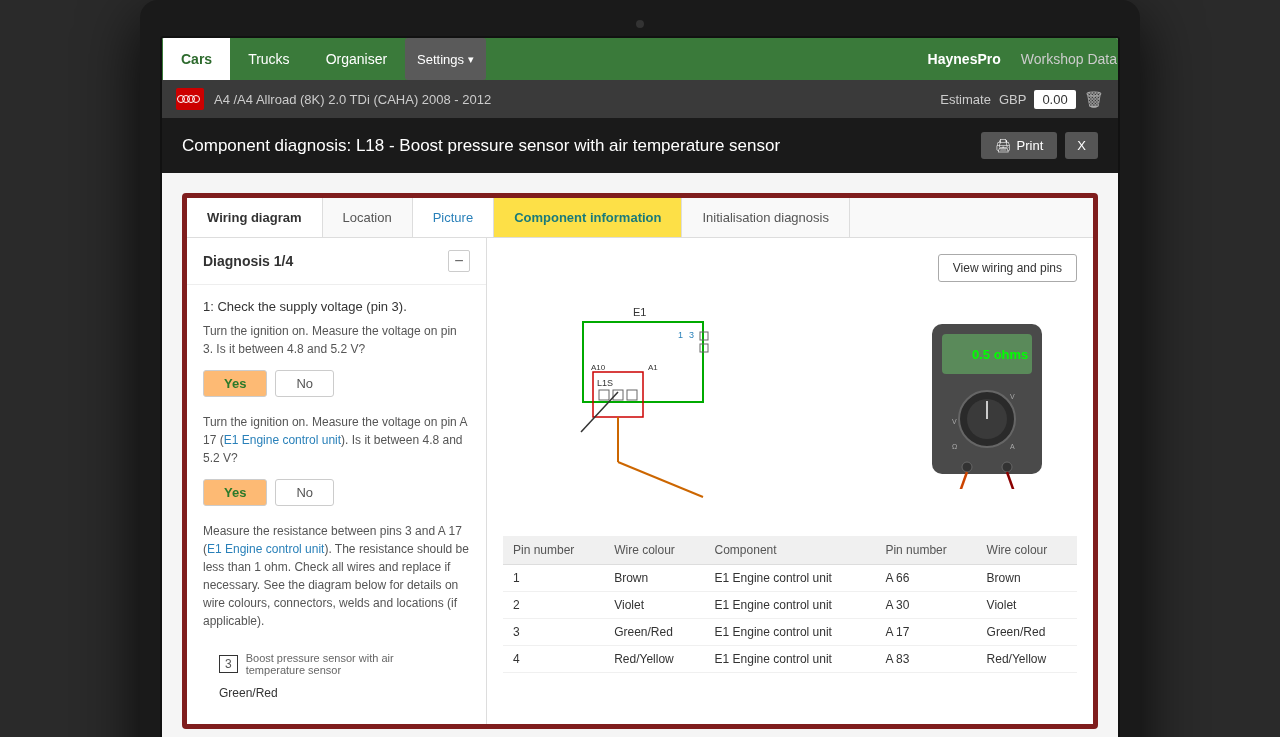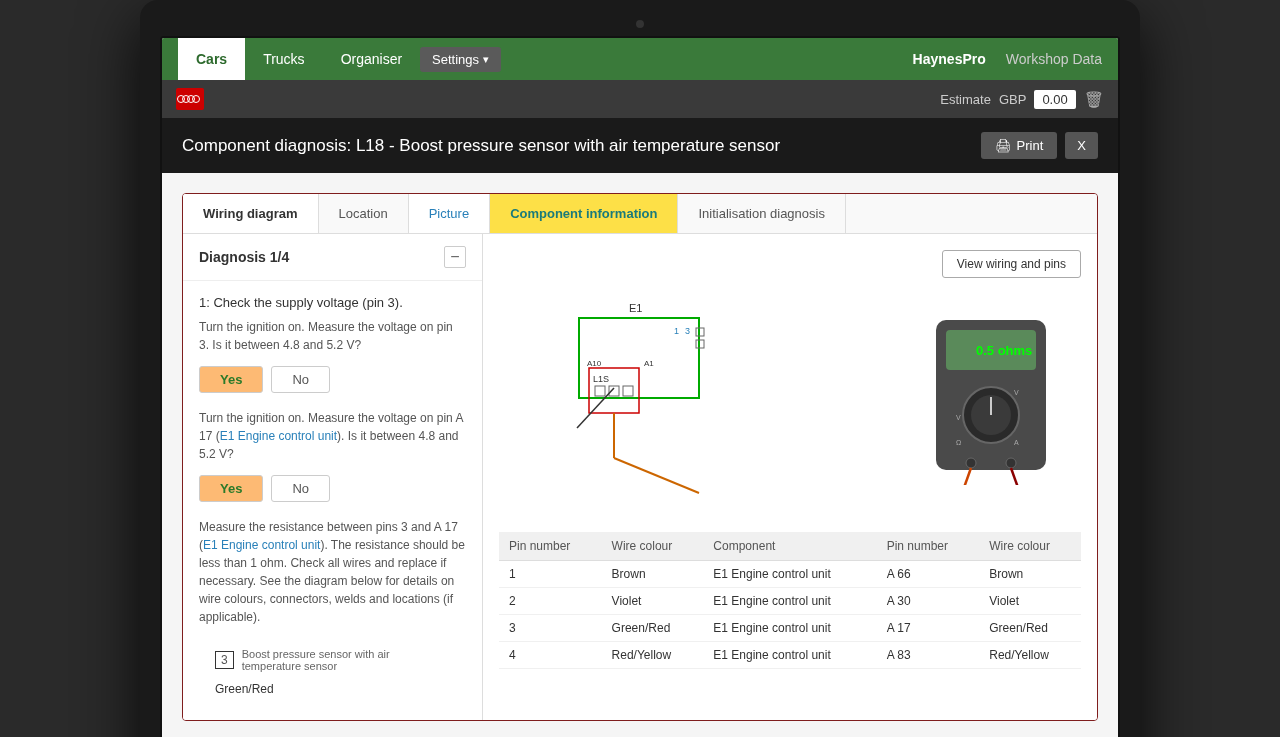--- a/index.html
+++ b/index.html
@@ -25,22 +25,21 @@
       background: #fff;
       border-radius: 4px;
       overflow: hidden;
       border: 2px solid #111;
     }
 
     
     .top-nav {
       background: #3a7a3a;
       display: flex;
-      align-items: center;
-      padding: 0 16px;
+      padding: 0 1px;
       height: 42px;
     }
 
     .top-nav .nav-item {
       color: #fff;
       padding: 0 18px;
       height: 42px;
       display: flex;
       align-items: center;
       font-size: 14px;
@@ -195,21 +194,21 @@
       border: none;
       padding: 6px 12px;
       border-radius: 3px;
       font-size: 13px;
       cursor: pointer;
     }
 
     
     .tabs-container {
       background: #fff;
-      border: 1px solid #7f1d1d;
+      border: 5px solid #7f1d1d;
       border-radius: 4px;
       overflow: hidden;
     }
 
     .tabs-bar {
       display: flex;
       border-bottom: 1px solid #ddd;
       background: #f9f9f9;
     }
 
@@ -456,20 +455,21 @@
 
     <div class="breadcrumb-bar">
       <div class="audi-logo">
         <div class="audi-rings">
           <div class="audi-ring"></div>
           <div class="audi-ring"></div>
           <div class="audi-ring"></div>
           <div class="audi-ring"></div>
         </div>
       </div>
+      <span class="car-title">A4 /A4 Allroad (8K) 2.0 TDi (CAHA) 2008 - 2012</span>
       <div class="estimate">
         <span>Estimate</span>
         <span>GBP</span>
         <span class="estimate-value">0.00</span>
         <span class="trash-icon">🗑</span>
       </div>
     </div>
 
     <div class="page-header">
       <h1>Component diagnosis: L18 - Boost pressure sensor with air temperature sensor</h1>

